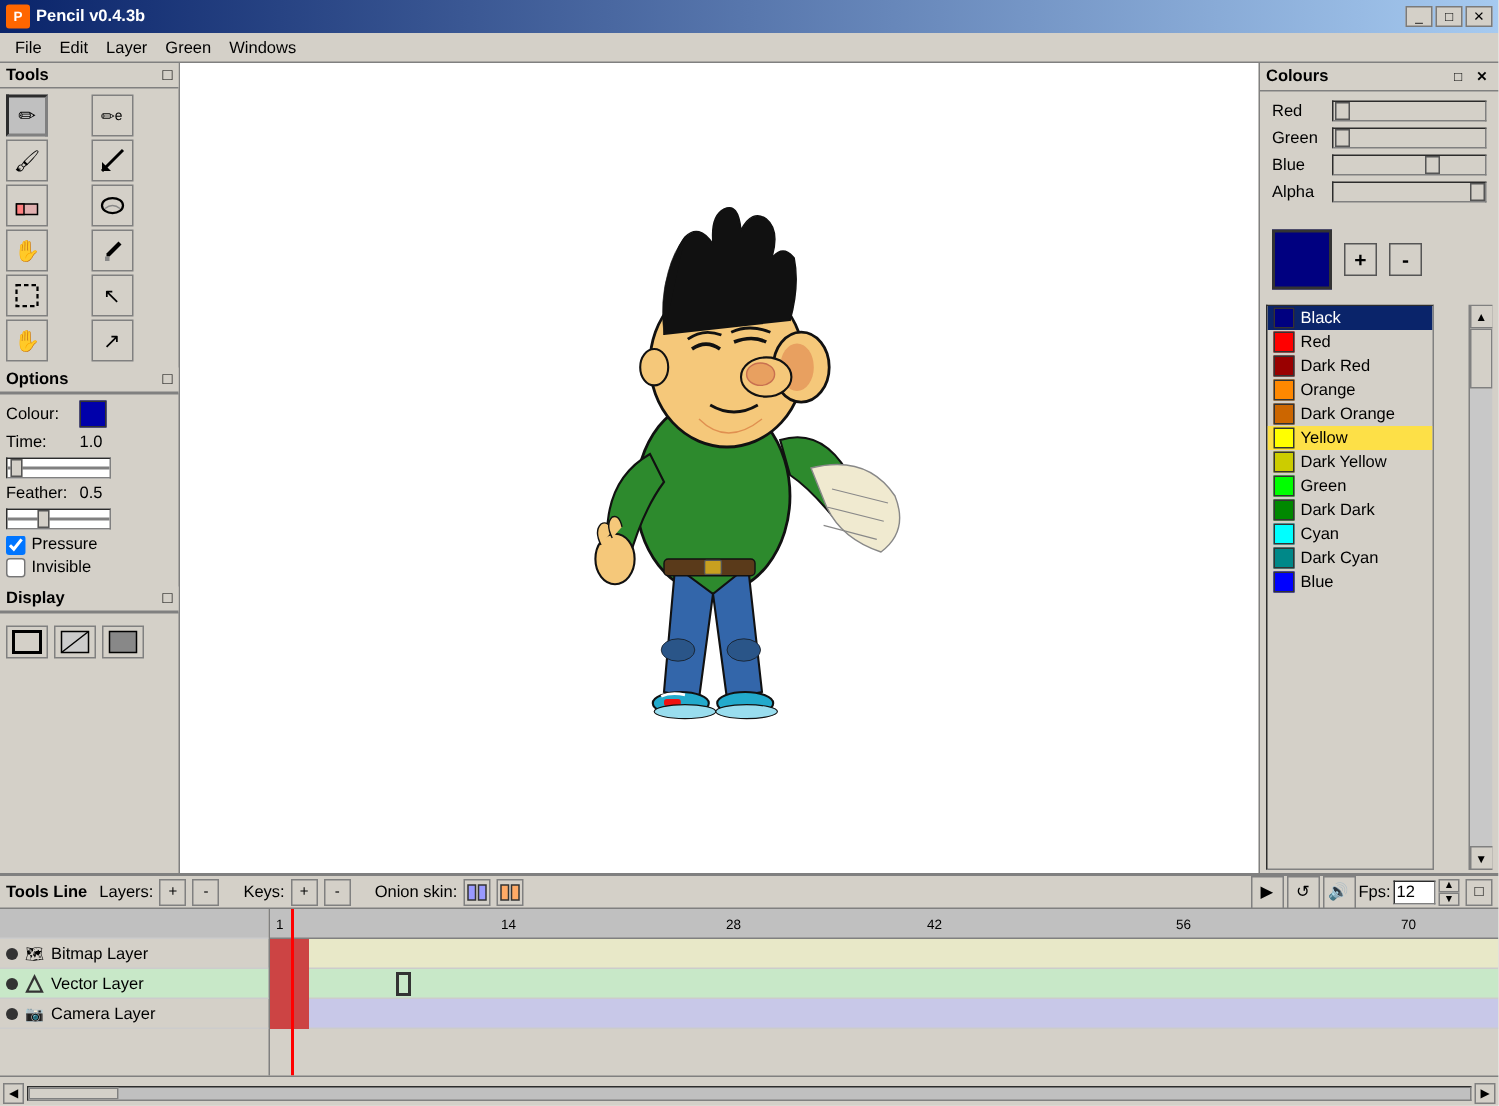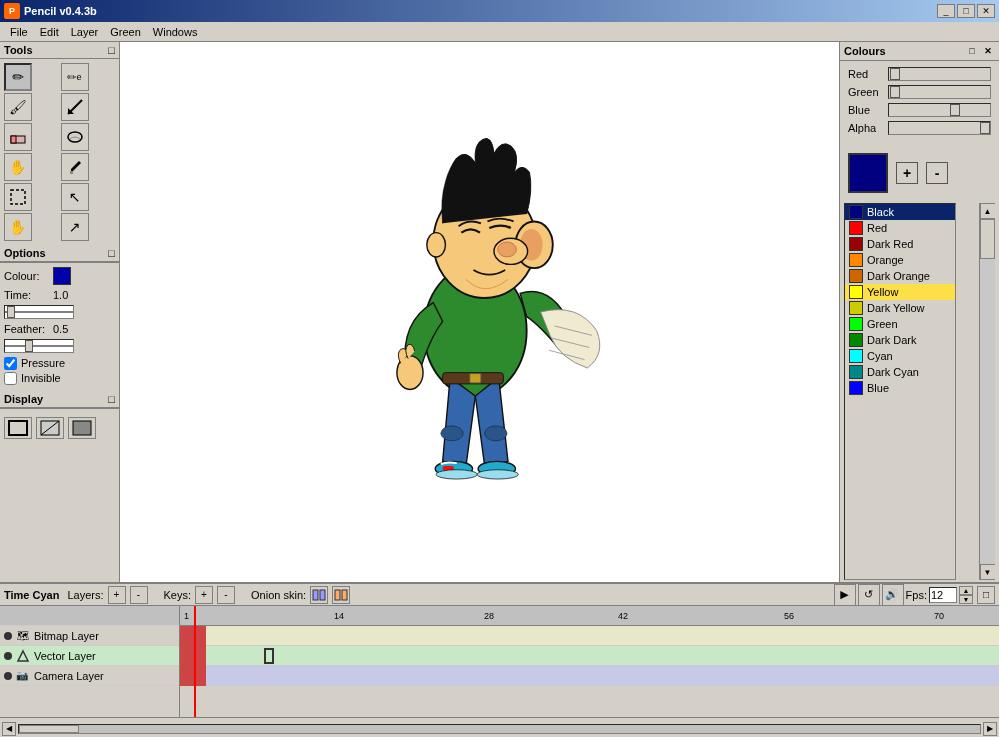--- a/index.html
+++ b/index.html
@@ -714,21 +714,21 @@
           <div class="scroll-thumb"></div>
         </div>
         <div class="scroll-arrow">▼</div>
       </div>
     </div>
   </div>
 </div>
 
 <div class="timeline">
   <div class="timeline-header">
-    <span class="timeline-title">Time Cyan</span>
+    <span class="timeline-title">Tools Line</span>
     <div class="timeline-controls">
       <div class="tl-section">
         <span class="tl-label">Layers:</span>
         <div class="tl-btn">+</div>
         <div class="tl-btn">-</div>
       </div>
       <div class="tl-section">
         <span class="tl-label">Keys:</span>
         <div class="tl-btn">+</div>
         <div class="tl-btn">-</div>

